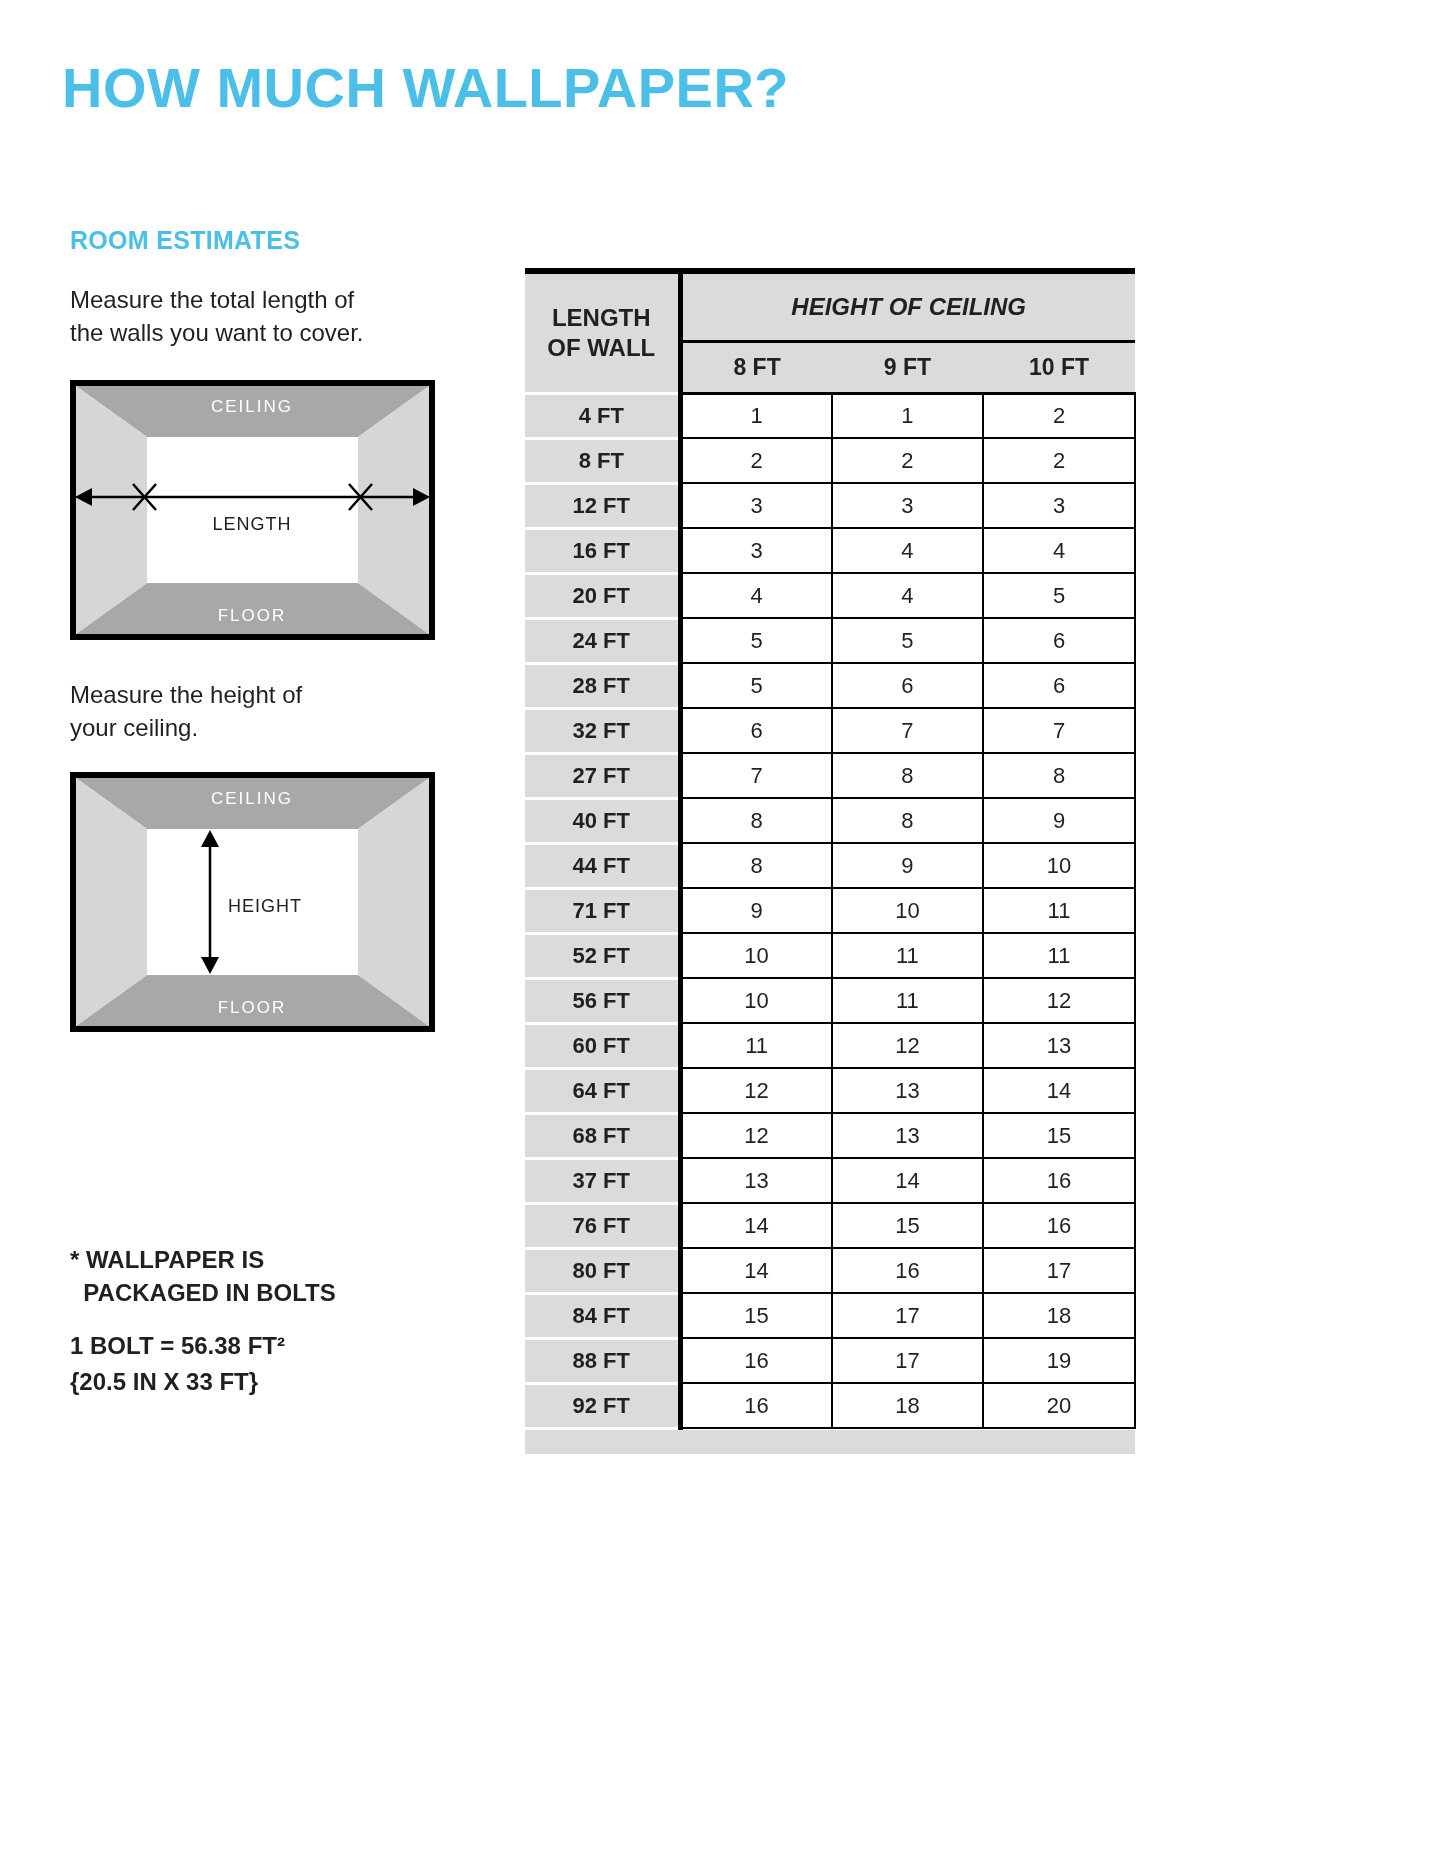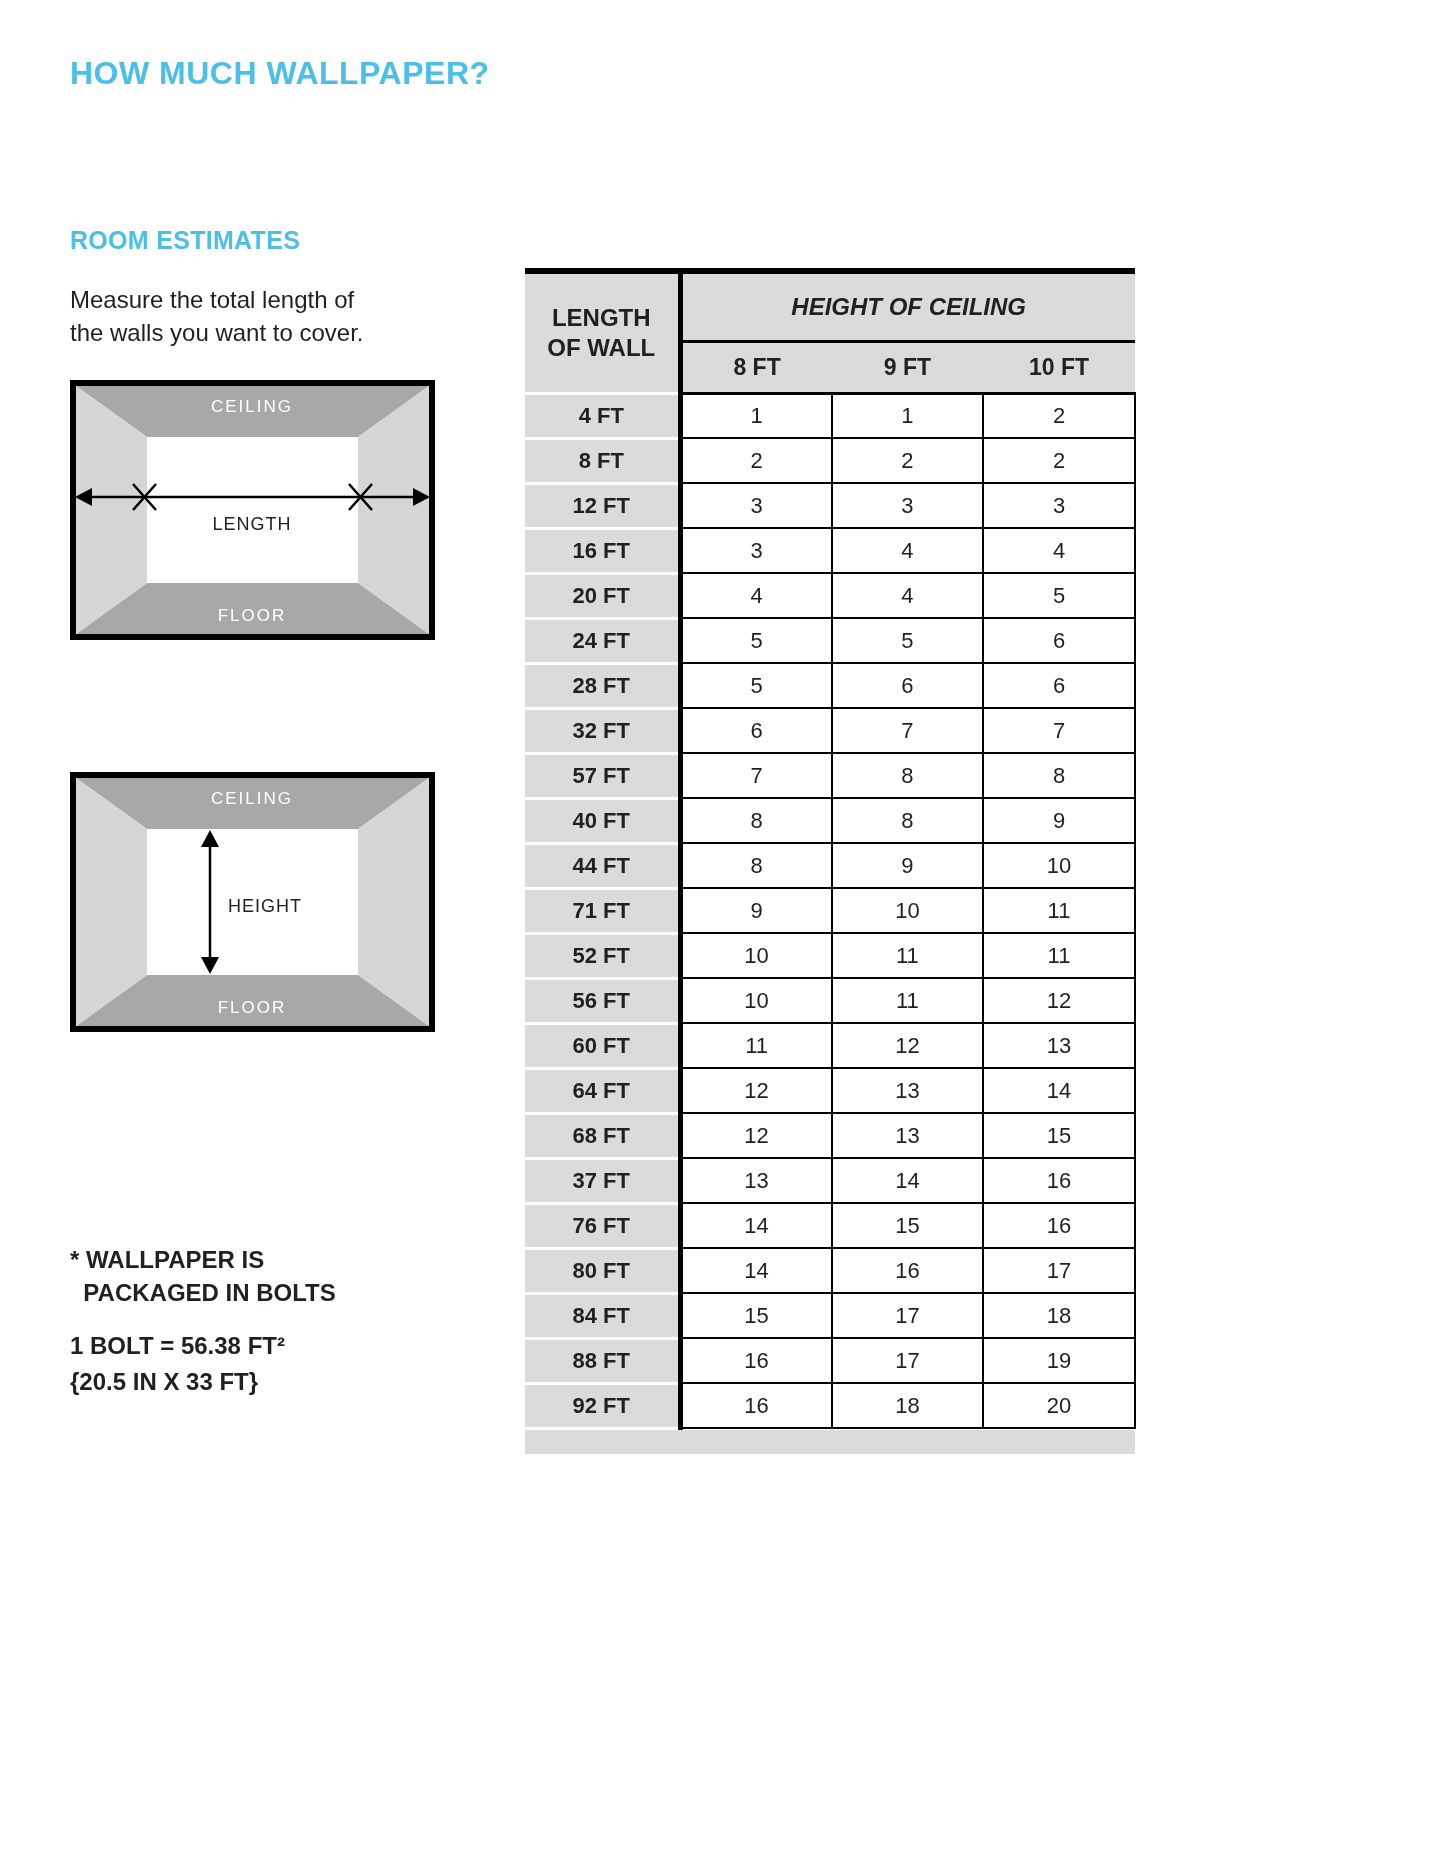--- a/index.html
+++ b/index.html
@@ -12,22 +12,22 @@
   *{margin:0;padding:0;box-sizing:border-box;}
   html,body{background:#ffffff;}
   body{
     width:1445px;height:1870px;
     font-family:"Liberation Sans","DejaVu Sans",sans-serif;
     color:var(--text);
   }
   .page{position:relative;width:1445px;height:1870px;background:#fff;overflow:hidden;}
 
   .title{
-    position:absolute;left:70px;top:55px;
-    font-size:32px;font-weight:bold;color:var(--accent);
+    position:absolute;left:62px;top:55px;
+    font-size:56px;font-weight:bold;color:var(--accent);
     letter-spacing:0.5px;
   }
   .section-heading{
     font-size:25px;font-weight:bold;color:var(--accent);letter-spacing:0.3px;
   }
   .left-heading{position:absolute;left:70px;top:226px;}
   .table-heading{position:absolute;left:525px;top:226px;width:610px;text-align:center;}
 
   .body-text{
     font-size:24px;line-height:33px;white-space:pre-line;color:var(--text);
@@ -110,20 +110,22 @@
         <line x1="86" y1="104" x2="63" y2="130"></line>
         <line x1="279" y1="104" x2="302" y2="130"></line>
         <line x1="302" y1="104" x2="279" y2="130"></line>
       </g>
       <polygon points="5,117 22,108 22,126" fill="#000000"></polygon>
       <polygon points="360,117 343,108 343,126" fill="#000000"></polygon>
       <text x="182" y="150" text-anchor="middle" class="svg-dark-label">LENGTH</text>
     </svg>
   </div>
 
+  <p class="body-text step2">Measure the height of
+your ceiling.</p>
 
   <div class="diagram d2">
     <svg width="365" height="260" viewBox="0 0 365 260">
       <rect x="3" y="3" width="359" height="254" fill="#ffffff" stroke="#000000" stroke-width="6"></rect>
       <polygon points="6,6 359,6 288,57 77,57" fill="var(--diagram-dark)"></polygon>
       <polygon points="6,254 77,203 288,203 359,254" fill="var(--diagram-dark)"></polygon>
       <polygon points="6,6 77,57 77,203 6,254" fill="var(--diagram-light)"></polygon>
       <polygon points="359,6 288,57 288,203 359,254" fill="var(--diagram-light)"></polygon>
       <text x="182" y="32" text-anchor="middle" class="svg-white-label">CEILING</text>
       <text x="182" y="241" text-anchor="middle" class="svg-white-label">FLOOR</text>
@@ -215,21 +217,21 @@
   </tr>
 
   <tr>
     <td class="len-cell">32 FT</td>
     <td class="val-cell">6</td>
     <td class="val-cell">7</td>
     <td class="val-cell">7</td>
   </tr>
 
   <tr>
-    <td class="len-cell">57 FT</td>
+    <td class="len-cell">27 FT</td>
     <td class="val-cell">7</td>
     <td class="val-cell">8</td>
     <td class="val-cell">8</td>
   </tr>
 
   <tr>
     <td class="len-cell">40 FT</td>
     <td class="val-cell">8</td>
     <td class="val-cell">8</td>
     <td class="val-cell">9</td>

